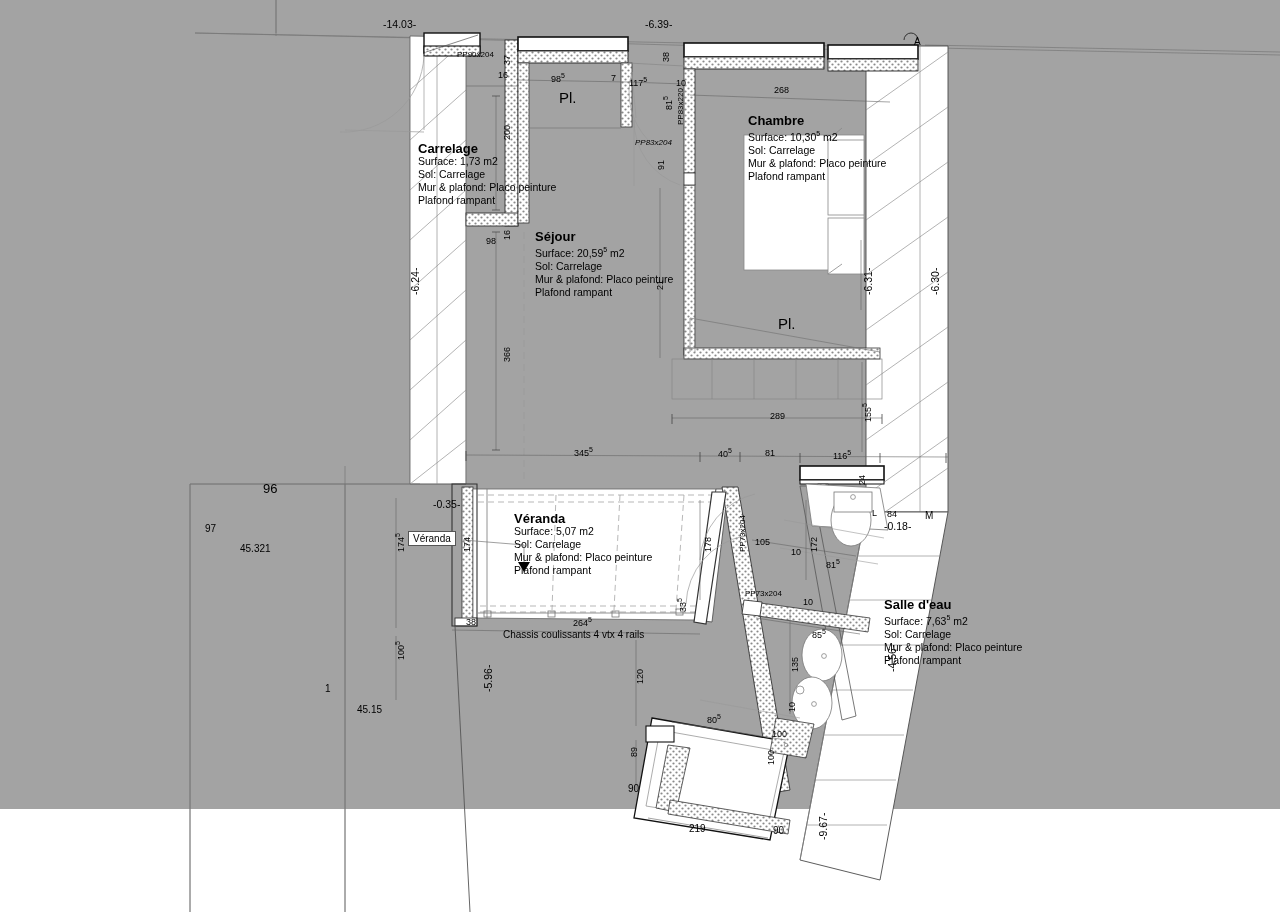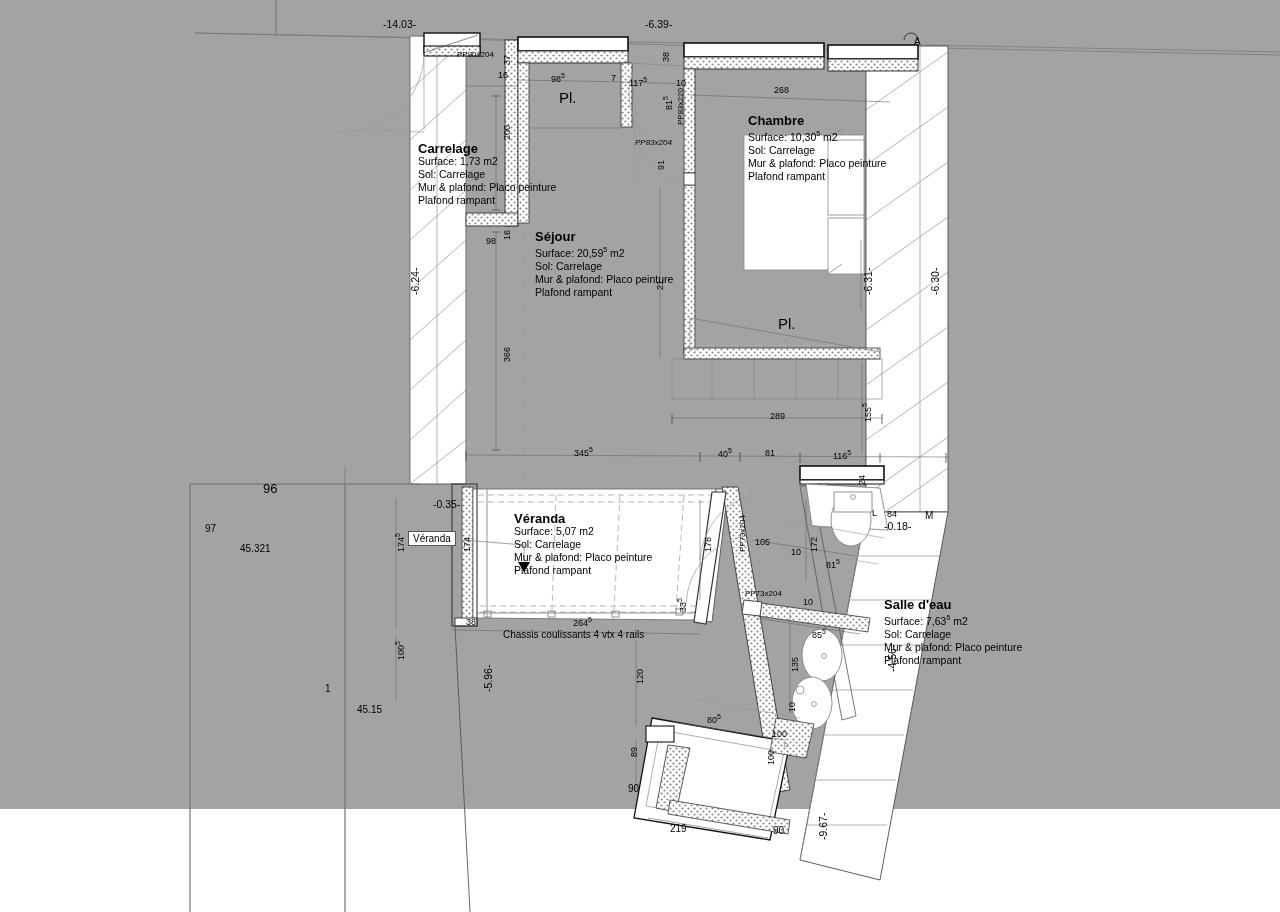--- a/index.html
+++ b/index.html
@@ -431,15 +431,15 @@
   <div class="lbl dim-sm" style="left:803px;top:597px;">10</div>
   <div class="lbl dim-sm" style="left:812px;top:628px;"><span>85</span><span class="sup">5</span></div>
   <div class="lbl dim-sm rot90" style="left:790px;top:672px;">135</div>
   <div class="lbl dim-sm rot90" style="left:787px;top:712px;">10</div>
   <div class="lbl dim-sm" style="left:707px;top:713px;"><span>80</span><span class="sup">5</span></div>
   <div class="lbl dim-sm" style="left:772px;top:729px;">100</div>
   <div class="lbl dim-sm rot90" style="left:766px;top:765px;">100</div>
   <div class="lbl dim-sm rot90" style="left:629px;top:757px;">89</div>
   <div class="lbl dim" style="left:628px;top:783px;">90</div>
   <div class="lbl dim" style="left:773px;top:825px;">90</div>
-  <div class="lbl dim" style="left:670px;top:823px;">219</div>
+  <div class="lbl dim" style="left:689px;top:823px;">219</div>
 
 </div>
 
 </body></html>

